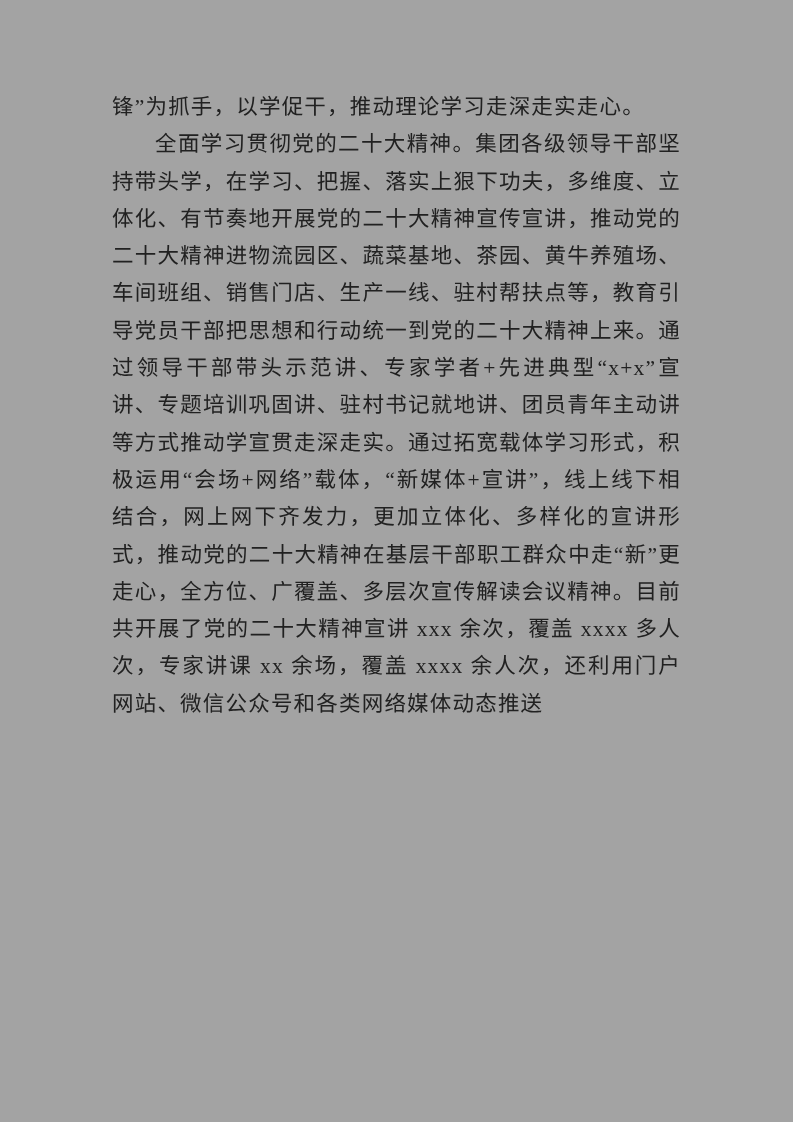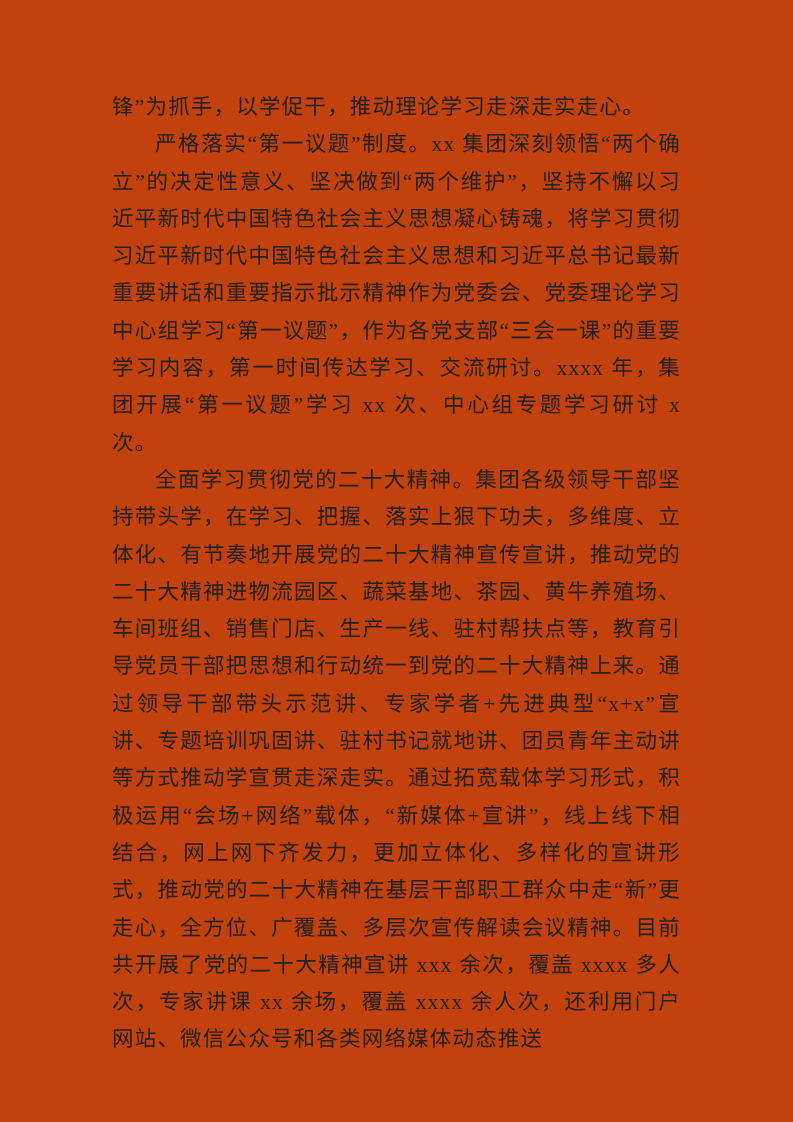--- a/index.html
+++ b/index.html
@@ -6,21 +6,21 @@
     margin: 0;
     padding: 0;
     background: #ffffff;
   }
   .page {
     position: relative;
     width: 793px;
     height: 1122px;
     box-sizing: border-box;
     margin: 0 auto;
-    background: #c2410c;
+    background: #a3a3a3;
     padding: 89px 112px 0 112px;
     overflow: hidden;
   }
   .doc-body {
     font-family: "Liberation Serif", "DejaVu Serif", serif;
     font-size: 21.5px;
     line-height: 37.3px;
     letter-spacing: 1.2px;
     color: #212121;
     text-align: justify;
@@ -33,16 +33,15 @@
   .para.no-indent {
     text-indent: 0;
   }
 </style>
 </head>
 <body>
 
 <div class="page">
   <div class="doc-body">
     <p class="para no-indent">锋”为抓手，以学促干，推动理论学习走深走实走心。</p>
-    <p class="para">严格落实“第一议题”制度。xx 集团深刻领悟“两个确立”的决定性意义、坚决做到“两个维护”，坚持不懈以习近平新时代中国特色社会主义思想凝心铸魂，将学习贯彻习近平新时代中国特色社会主义思想和习近平总书记最新重要讲话和重要指示批示精神作为党委会、党委理论学习中心组学习“第一议题”，作为各党支部“三会一课”的重要学习内容，第一时间传达学习、交流研讨。xxxx 年，集团开展“第一议题”学习 xx 次、中心组专题学习研讨 x 次。</p>
     <p class="para">全面学习贯彻党的二十大精神。集团各级领导干部坚持带头学，在学习、把握、落实上狠下功夫，多维度、立体化、有节奏地开展党的二十大精神宣传宣讲，推动党的二十大精神进物流园区、蔬菜基地、茶园、黄牛养殖场、车间班组、销售门店、生产一线、驻村帮扶点等，教育引导党员干部把思想和行动统一到党的二十大精神上来。通过领导干部带头示范讲、专家学者+先进典型“x+x”宣讲、专题培训巩固讲、驻村书记就地讲、团员青年主动讲等方式推动学宣贯走深走实。通过拓宽载体学习形式，积极运用“会场+网络”载体，“新媒体+宣讲”，线上线下相结合，网上网下齐发力，更加立体化、多样化的宣讲形式，推动党的二十大精神在基层干部职工群众中走“新”更走心，全方位、广覆盖、多层次宣传解读会议精神。目前共开展了党的二十大精神宣讲 xxx 余次，覆盖 xxxx 多人次，专家讲课 xx 余场，覆盖 xxxx 余人次，还利用门户网站、微信公众号和各类网络媒体动态推送</p>
   </div>
 </div>
 
 </body></html>

